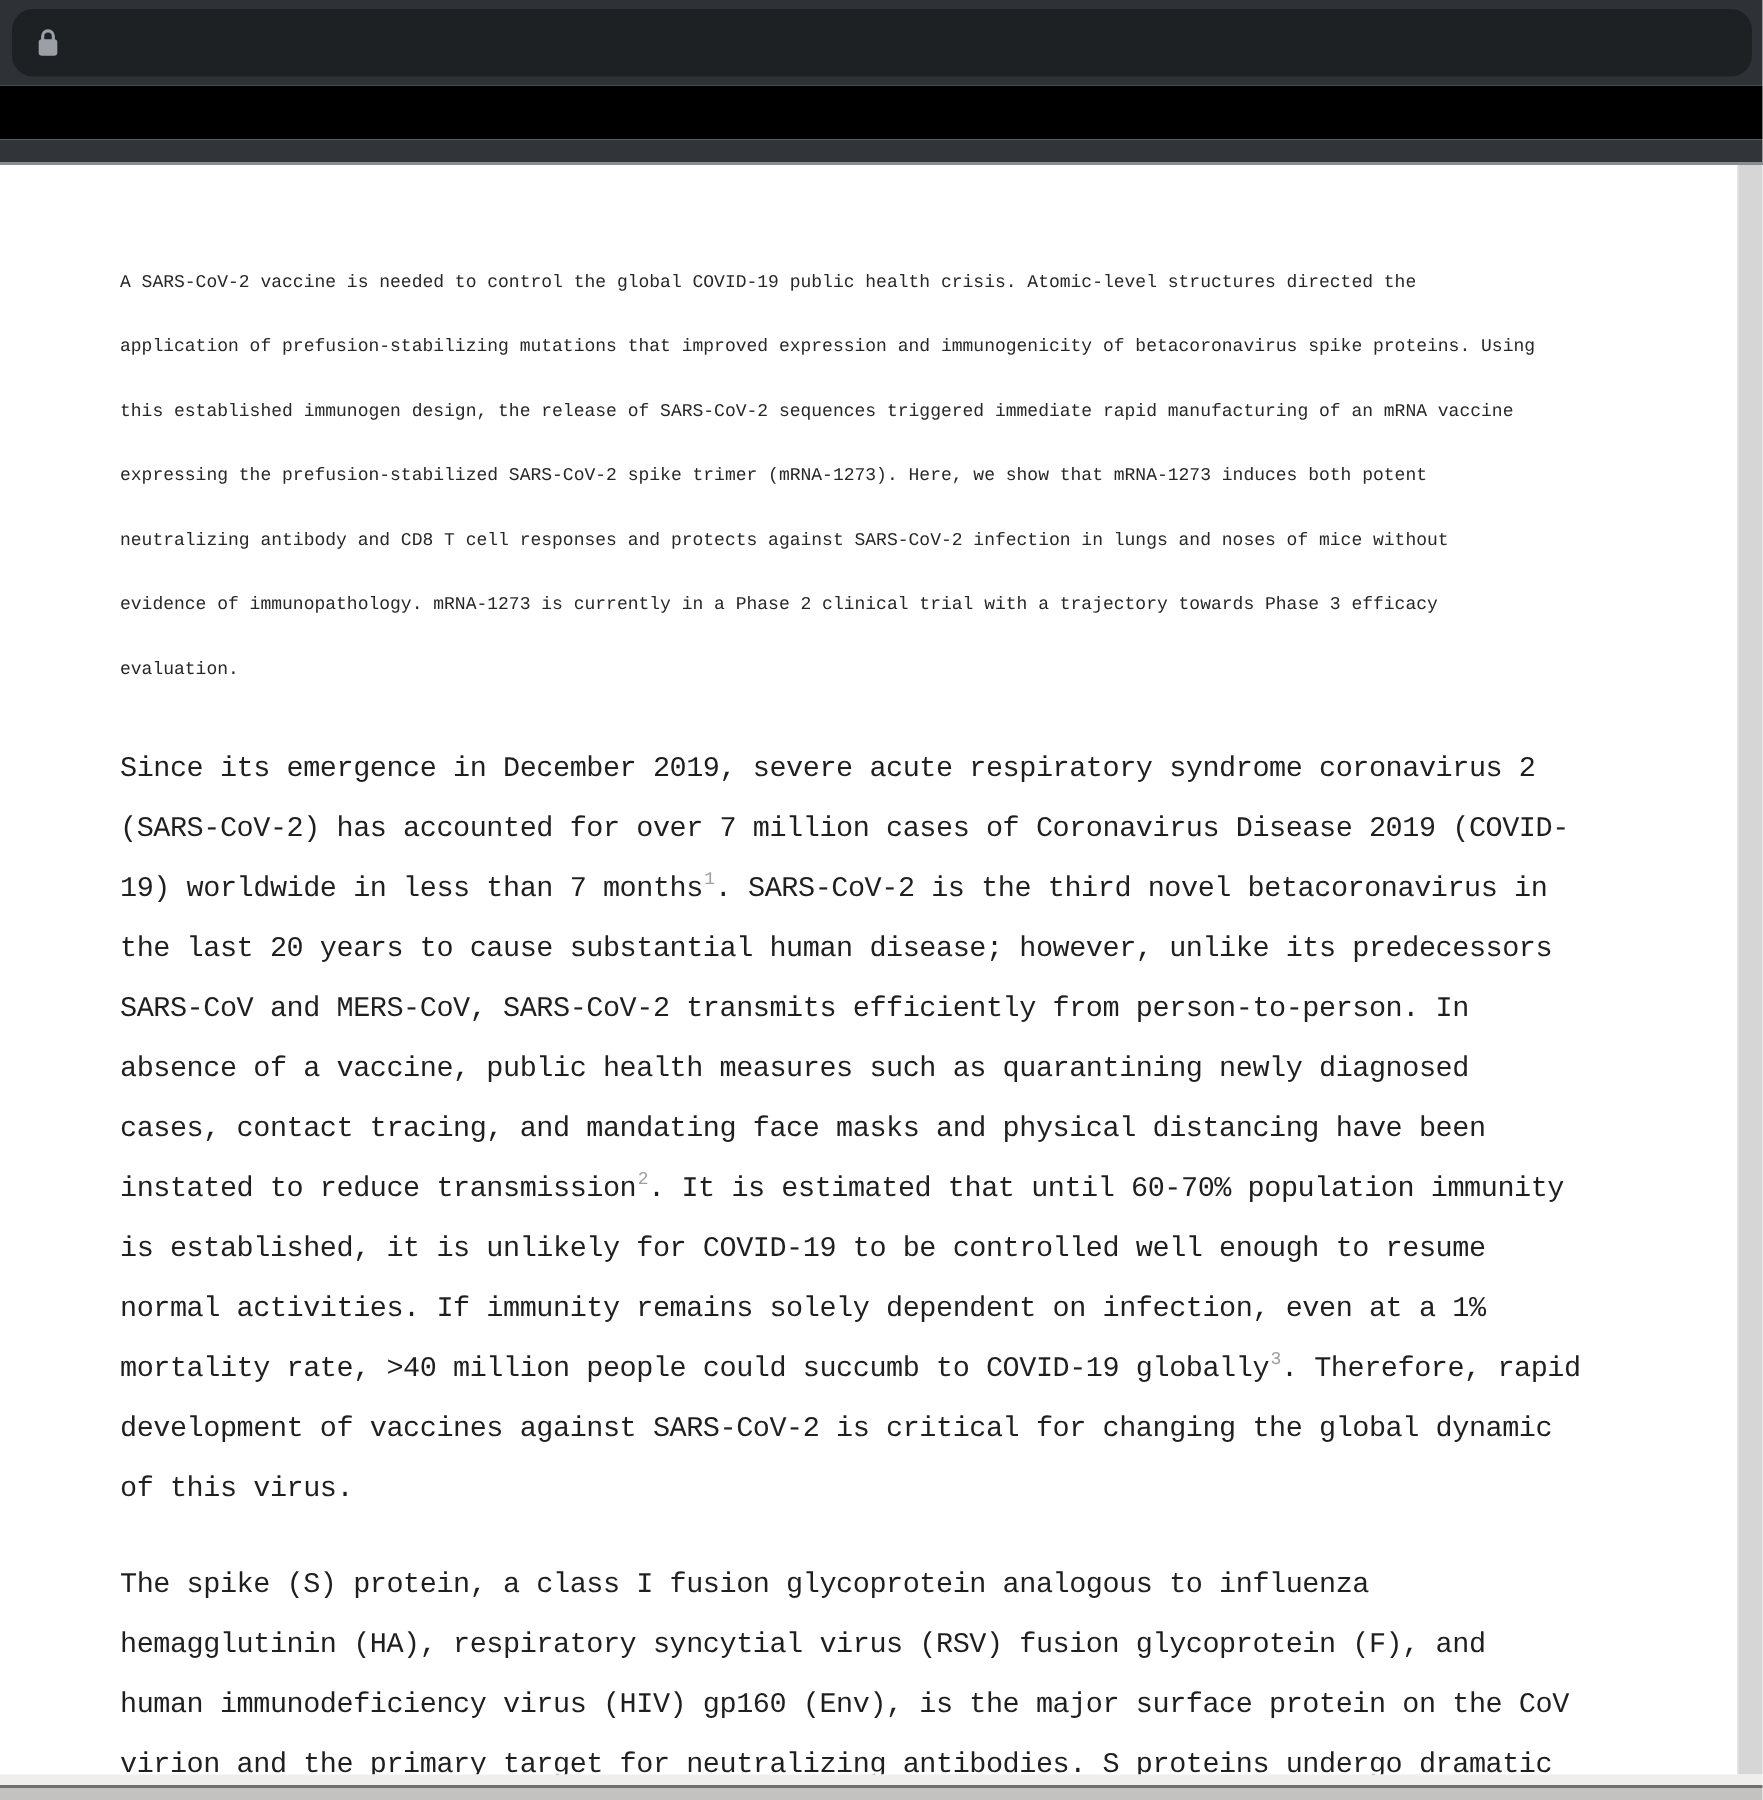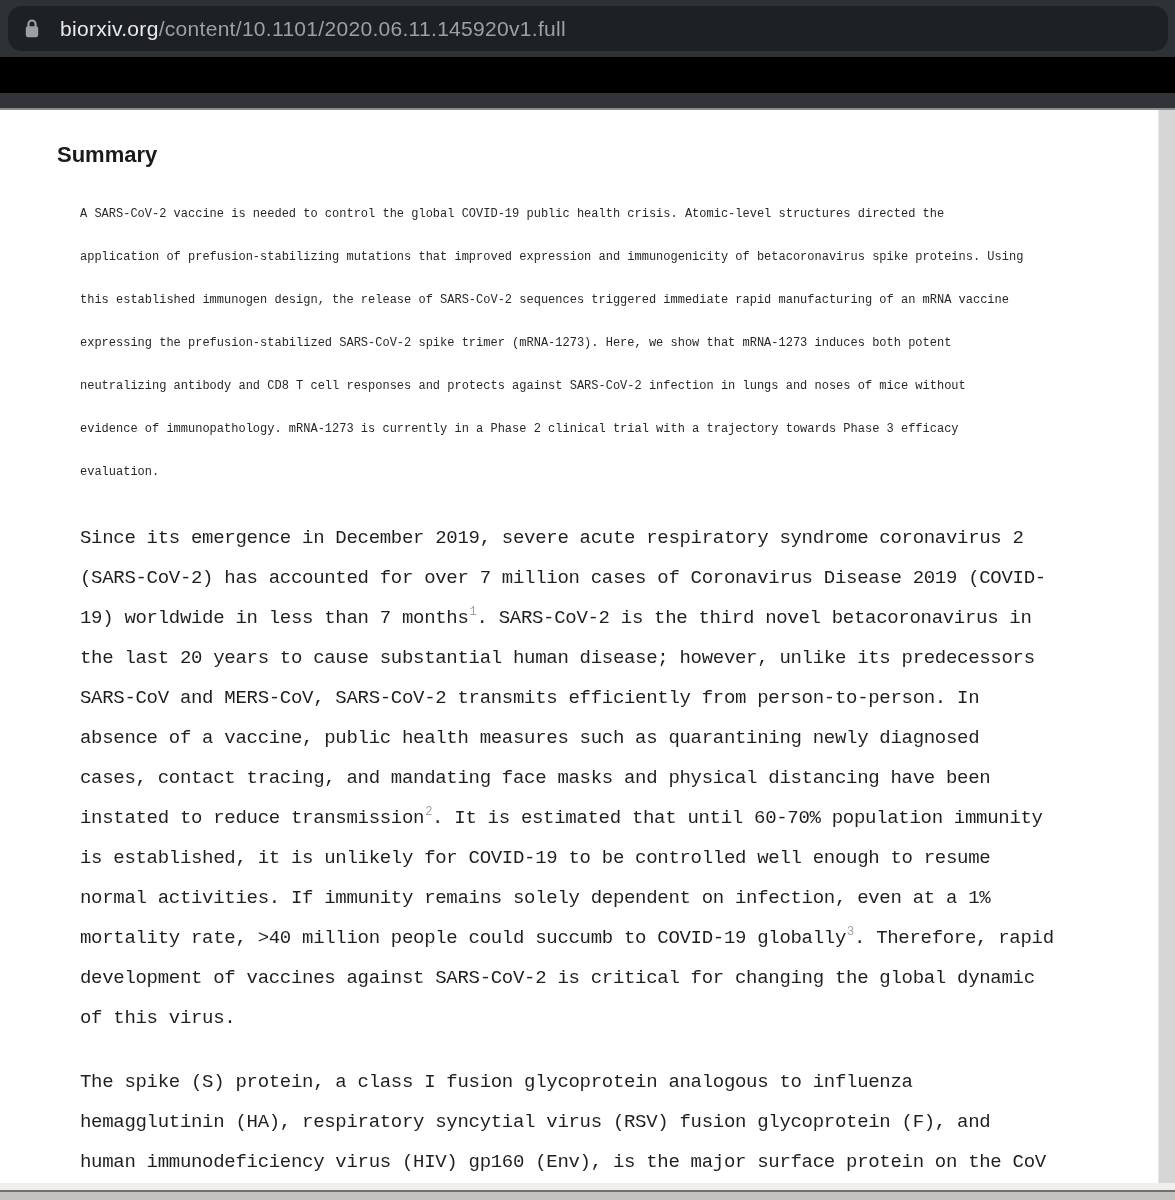--- a/index.html
+++ b/index.html
@@ -56,29 +56,27 @@
 <body>
 
 <div class="chrome">
   <div class="url-pill">
     <span class="lock-wrap">
       <svg width="14" height="19" viewBox="0 0 14 19" aria-hidden="true">
         <path d="M7 0.5a4.6 4.6 0 0 0-4.6 4.6v3h2.1v-3a2.5 2.5 0 0 1 5 0v3h2.1v-3A4.6 4.6 0 0 0 7 0.5z" fill="#9aa0a6"></path>
         <rect x="0.8" y="7.2" width="12.4" height="11" rx="2.2" fill="#9aa0a6"></rect>
       </svg>
     </span>
-    <span class="url-text"><span class="url-domain">biorxiv.org</span><span class="url-path">/content/10.1101/2020.06.11.145920v1.full</span></span>
   </div>
 </div>
 
 <div class="band-black"></div>
 <div class="band-dark"></div>
 
 <div class="page">
-  <h1 class="section-title">Summary</h1>
   <p class="abstract">A SARS-CoV-2 vaccine is needed to control the global COVID-19 public health crisis. Atomic-level structures directed the application of prefusion-stabilizing mutations that improved expression and immunogenicity of betacoronavirus spike proteins. Using this established immunogen design, the release of SARS-CoV-2 sequences triggered immediate rapid manufacturing of an mRNA vaccine expressing the prefusion-stabilized SARS-CoV-2 spike trimer (mRNA-1273). Here, we show that mRNA-1273 induces both potent neutralizing antibody and CD8 T cell responses and protects against SARS-CoV-2 infection in lungs and noses of mice without evidence of immunopathology. mRNA-1273 is currently in a Phase 2 clinical trial with a trajectory towards Phase 3 efficacy evaluation.</p>
   <div id="article-body">
       <p class="body-par">Since its emergence in December 2019, severe acute respiratory syndrome coronavirus 2 (SARS-CoV-2) has accounted for over 7 million cases of Coronavirus Disease 2019 (COVID-19) worldwide in less than 7 months<sup class="ref">1</sup>. SARS-CoV-2 is the third novel betacoronavirus in the last 20 years to cause substantial human disease; however, unlike its predecessors SARS-CoV and MERS-CoV, SARS-CoV-2 transmits efficiently from person-to-person. In absence of a vaccine, public health measures such as quarantining newly diagnosed cases, contact tracing, and mandating face masks and physical distancing have been instated to reduce transmission<sup class="ref">2</sup>. It is estimated that until 60-70% population immunity is established, it is unlikely for COVID-19 to be controlled well enough to resume normal activities. If immunity remains solely dependent on infection, even at a 1% mortality rate, &gt;40 million people could succumb to COVID-19 globally<sup class="ref">3</sup>. Therefore, rapid development of vaccines against SARS-CoV-2 is critical for changing the global dynamic of this virus.</p>
       <p class="body-par">The spike (S) protein, a class I fusion glycoprotein analogous to influenza hemagglutinin (HA), respiratory syncytial virus (RSV) fusion glycoprotein (F), and human immunodeficiency virus (HIV) gp160 (Env), is the major surface protein on the CoV virion and the primary target for neutralizing antibodies. S proteins undergo dramatic structural rearrangement to fuse virus and host cell membranes, allowing delivery of the</p>
     </div>
 </div>
 
 <div class="scroll-strip"></div>
 
 <div class="footer">

